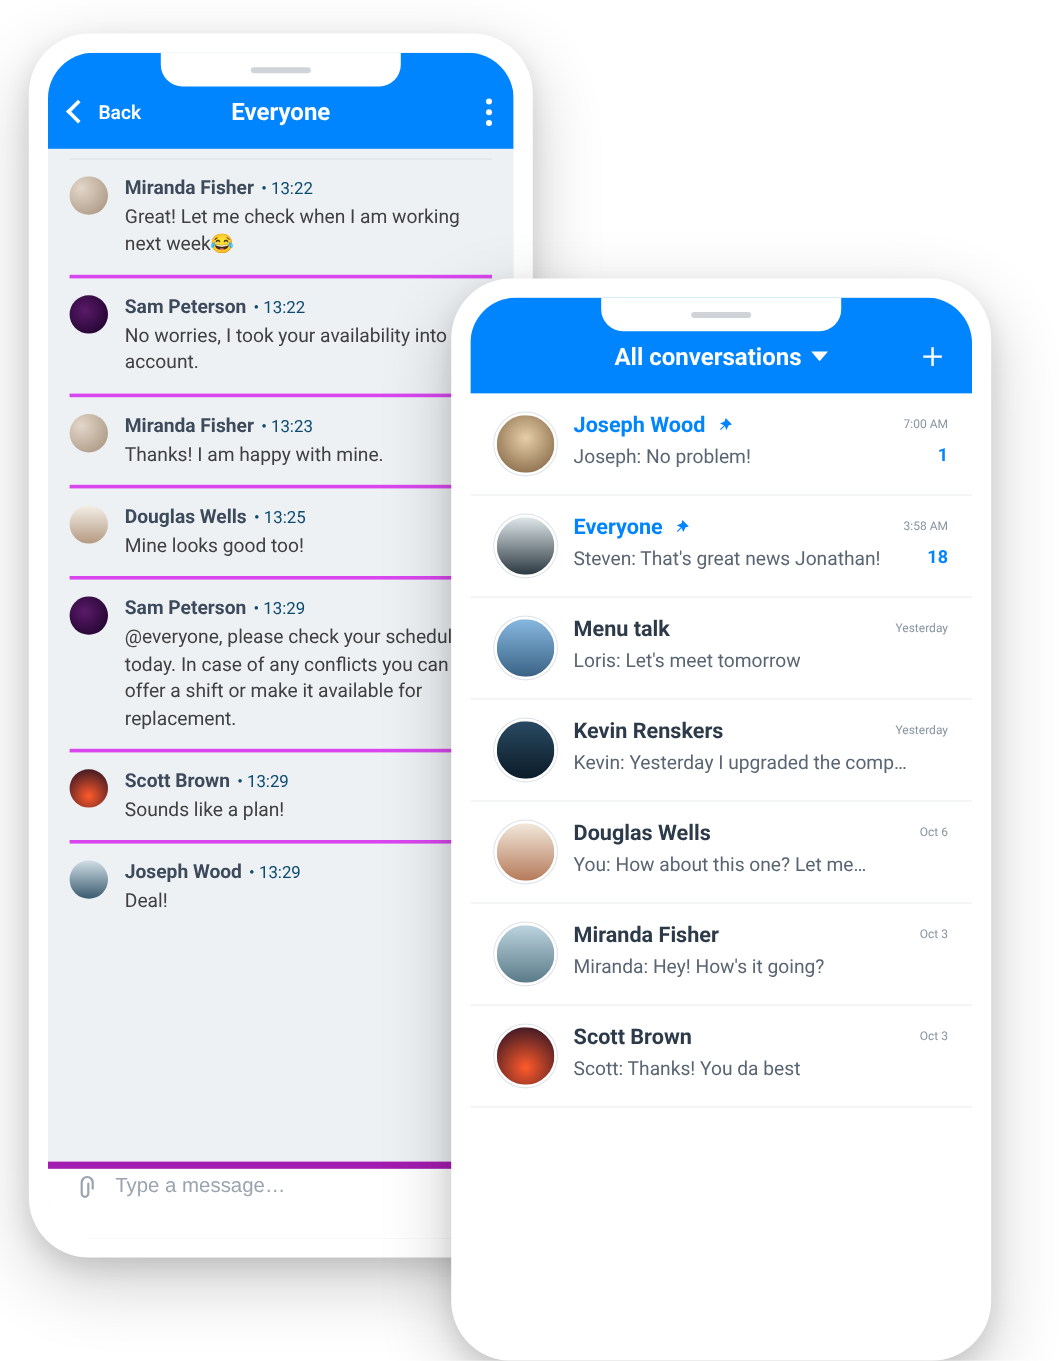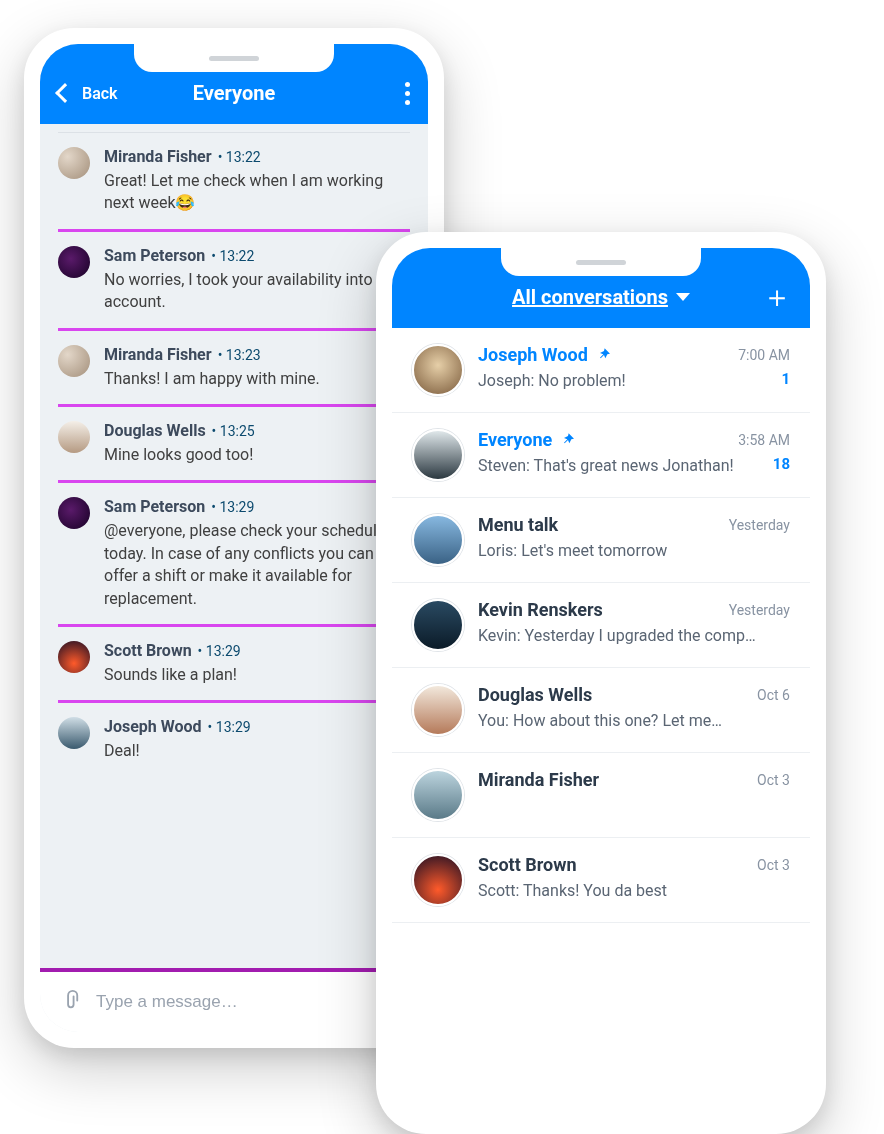--- a/index.html
+++ b/index.html
@@ -65,21 +65,21 @@
     display:flex; align-items:center; gap:10px;
     min-width: 60px;
   }
   .hdr .right { justify-content:flex-end; }
   .hdr .title { font-size: 20px; font-weight: 700; flex:1; text-align:center; }
   .chev { width:14px; height:14px; border-left:3px solid #fff; border-bottom:3px solid #fff; transform:rotate(45deg); }
   .caret-down { width:0;height:0;border-left:7px solid transparent;border-right:7px solid transparent;border-top:8px solid #fff; display:inline-block; margin-left:6px; vertical-align:middle;}
   .kebab { display:flex; flex-direction:column; gap:4px; }
   .kebab span { width:5px;height:5px;background:#fff;border-radius:50%; }
   .plus { font-size: 30px; font-weight:300; line-height:1; }
-  .dropdown-title { display:flex; align-items:center; justify-content:center; gap:2px;text-decoration:underline;}
+  .dropdown-title { display:flex; align-items:center; justify-content:center; gap:2px;}
   
   .chat-scroll { flex:1; overflow:hidden; padding: 8px 18px 0 18px; }
   .msg {
     display:flex;
     gap:14px;
     padding: 14px 0;
     border-top: 3px solid #d946ef;
   }
   .msg:first-child { border-top: 1px solid #dce1e6; }
   .avatar {
@@ -87,25 +87,25 @@
     flex-shrink:0;
   }
   .msg-body { flex:1; min-width:0; }
   .msg-head { display:flex; align-items:baseline; gap:6px; margin-bottom:4px;}
   .msg-name { font-weight:700; color:#3d4a5c; font-size:16px;}
   .msg-time { color:#0c4a6e; font-size:14px;}
   .msg-text { color:#404040; font-size:16px; line-height:1.4; }
   
   .composer {
     background:#fff;
-    border-top:4px solid #a21caf;
+    border-top:6px solid #a21caf;
     height:64px;
     display:flex;
-    align-items:center;
-    padding: 16px 18px;
+    align-items:flex-start;
+    padding: 4px 18px;
     gap:16px;
   }
   .clip { color:#9aa3af; }
   .composer input {
     border:none; outline:none; font-size:17px; color:#333; flex:1; background:transparent;
   }
   .composer input::placeholder { color:#9aa3af; }
   
   .conv-scroll { flex:1; overflow:hidden; background:#fff; padding: 0 0 0 0;}
   .conv {
@@ -124,21 +124,21 @@
     left:-4px;top:4px;bottom:4px;width:8px;
     border-radius:8px 0 0 8px;
     background: linear-gradient(#0bd39a,#0085ff);
     opacity:.6;
     z-index:-1;
   }
   .conv-body { flex:1; min-width:0; }
   .conv-top { display:flex; align-items:center; justify-content:space-between; gap:8px; }
   .conv-name { font-weight:700; font-size:18px; color:#2c3a4a; display:flex;align-items:center;gap:8px;}
   .conv-name.pinned { color:#0085ff; }
-  .conv-time { color:#8893a2; font-size:14px; white-space:nowrap;}
+  .conv-time { color:#8893a2; font-size:10px; white-space:nowrap;}
   .conv-sub { color:#5a6573; font-size:16px; margin-top:4px; white-space:nowrap; overflow:hidden; text-overflow:ellipsis;}
   .badge { color:#0085ff; font-weight:700; font-size:15px; }
   .pin-icon { color:#0085ff; }
   
   .av { background:#555 center/cover; }
 </style>
 </head>
 <body>
 
 <div class="phone phone-a">
@@ -326,20 +326,23 @@
             </div>
           </div>
         </div>
         <div class="conv">
           <div class="conv-avatar av" style="background:linear-gradient(#bcd4de,#5a7a88)"></div>
           <div class="conv-body">
             <div class="conv-top">
               <span class="conv-name">Miranda Fisher</span>
               <span class="conv-time">Oct 3</span>
             </div>
+            <div class="conv-top" style="margin-top:2px">
+              <span class="conv-sub">Miranda: Hey! How's it going?</span>
+            </div>
           </div>
         </div>
         <div class="conv">
           <div class="conv-avatar av" style="background:radial-gradient(circle at 50% 70%,#ff5a2a,#1a0d24)"></div>
           <div class="conv-body">
             <div class="conv-top">
               <span class="conv-name">Scott Brown</span>
               <span class="conv-time">Oct 3</span>
             </div>
             <div class="conv-top" style="margin-top:2px">

